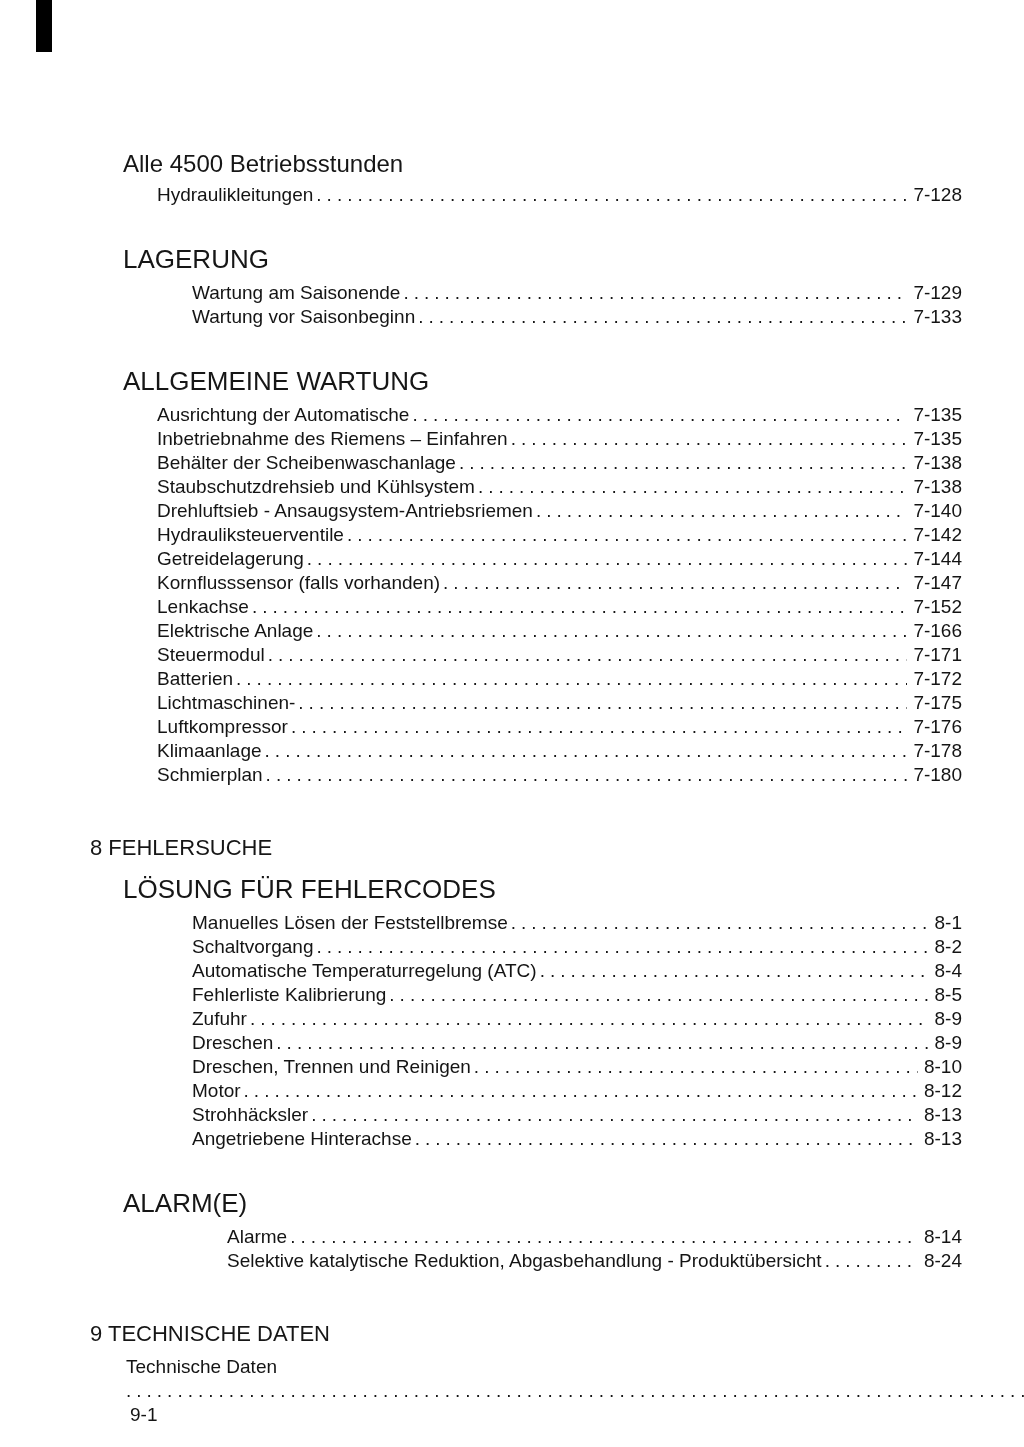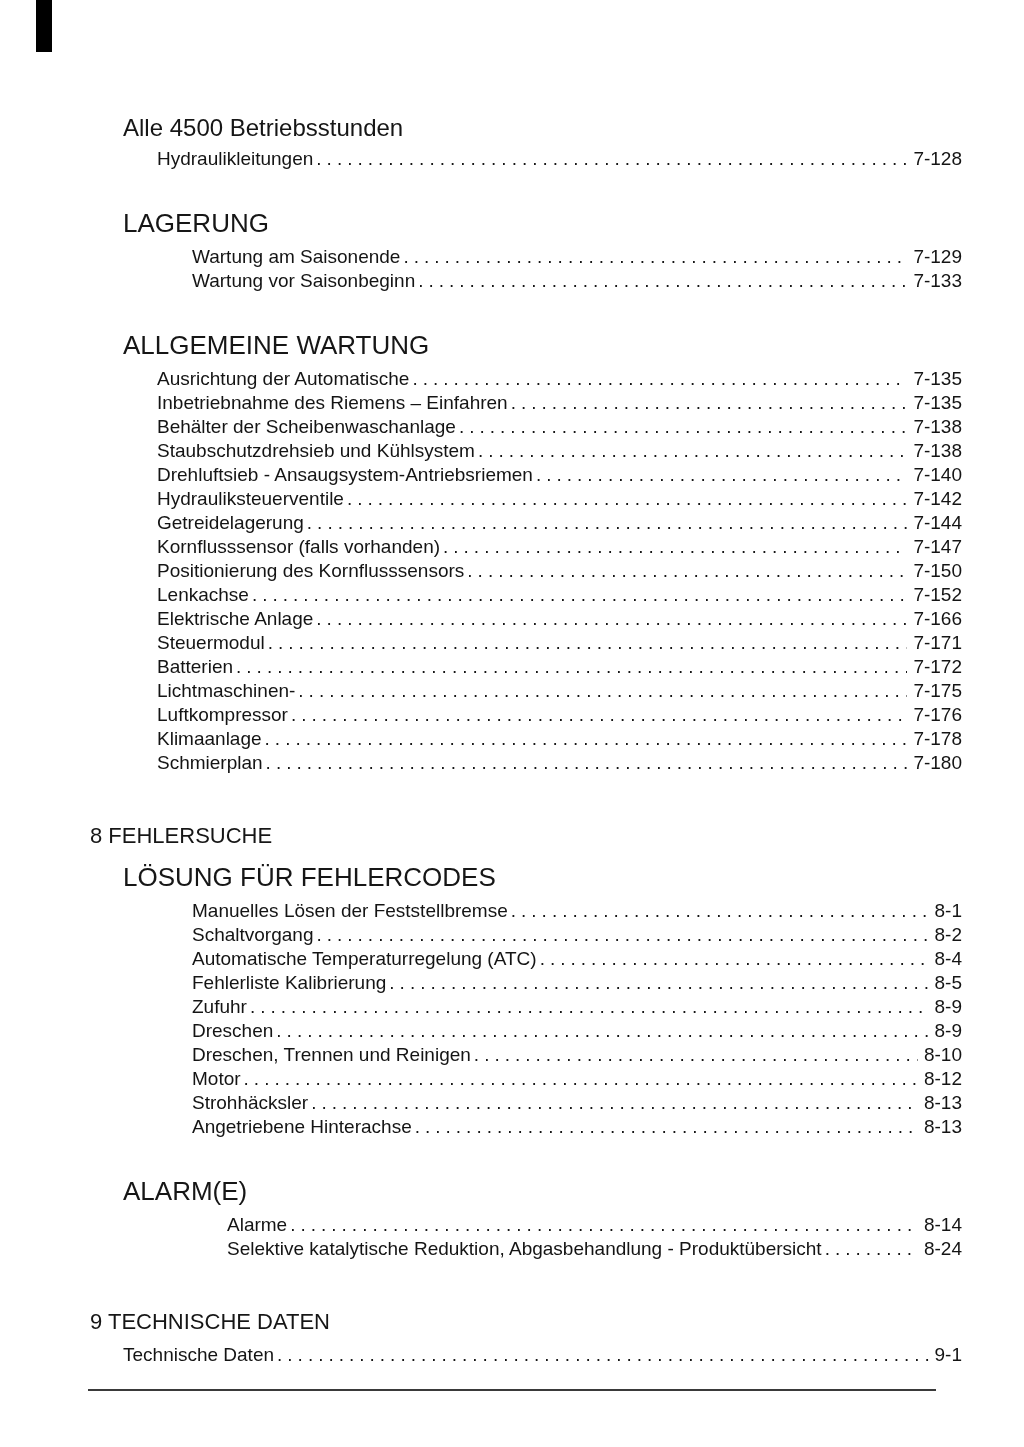--- a/index.html
+++ b/index.html
@@ -20,20 +20,21 @@
   .print-mark {
     position: absolute;
     left: 36px;
     top: 0;
     width: 16px;
     height: 52px;
     background: #000000;
   }
   .toc-sections {
     padding-top: 113px;
+    margin-top: 36px;
   }
   .toc-section { margin-top: 36px; }
   .toc-sections > section:first-child { margin-top: 0; }
   .level-chapter { margin-top: 44px; }
   .level-chapter + .level-section { margin-top: 8px; }
 
   .toc-heading {
     font-weight: 400;
     color: #161616;
     white-space: nowrap;
@@ -58,21 +59,21 @@
   }
 
   .toc-entry {
     display: flex;
     align-items: baseline;
     font-size: 19px;
     line-height: 24px;
     margin-right: 62px;
     color: #141414;
   }
-  .indent-0 { margin-left: 123px; }
+  .indent-0 { margin-left: 123px; flex-direction: column; }
   .indent-1 { margin-left: 157px; }
   .indent-2 { margin-left: 192px; justify-content: center; }
   .indent-3 { margin-left: 227px; }
 
   .entry-label {
     white-space: nowrap;
     flex: 0 0 auto;
   }
   .dots {
     flex: 1 1 auto;
@@ -163,25 +164,20 @@
         <span class="entry-label">Getreidelagerung</span>
         <span class="dots"></span>
         <span class="entry-page">7-144</span>
       </div>
       <div class="toc-entry indent-1">
         <span class="entry-label">Kornflusssensor (falls vorhanden)</span>
         <span class="dots"></span>
         <span class="entry-page">7-147</span>
       </div>
       <div class="toc-entry indent-1">
-        <span class="entry-label">Positionierung des Kornflusssensors</span>
-        <span class="dots"></span>
-        <span class="entry-page">7-150</span>
-      </div>
-      <div class="toc-entry indent-1">
         <span class="entry-label">Lenkachse</span>
         <span class="dots"></span>
         <span class="entry-page">7-152</span>
       </div>
       <div class="toc-entry indent-1">
         <span class="entry-label">Elektrische Anlage</span>
         <span class="dots"></span>
         <span class="entry-page">7-166</span>
       </div>
       <div class="toc-entry indent-1">

